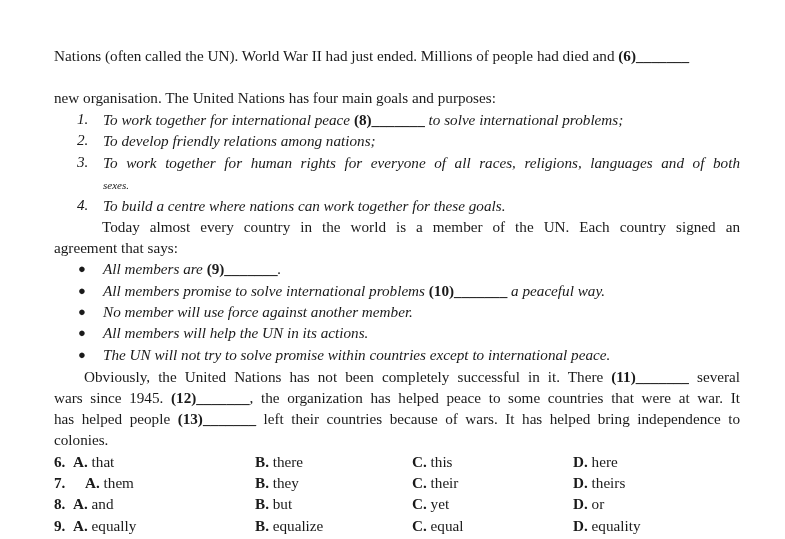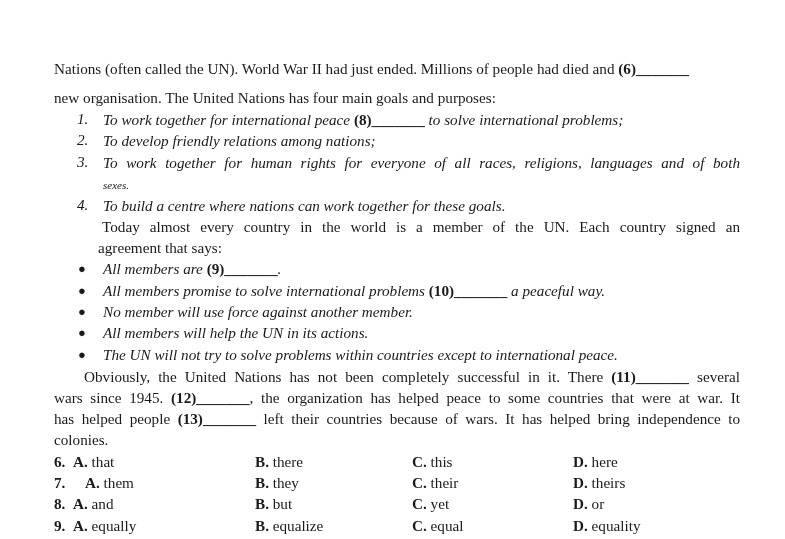--- a/index.html
+++ b/index.html
@@ -18,21 +18,21 @@
   .numtext { position: absolute; left: 103px; font-style: italic; white-space: nowrap; line-height: 20px; }
   .bullet { position: absolute; left: 78px; font-size: 13px; }
   .opt { position: absolute; white-space: nowrap; line-height: 20px; }
 </style>
 </head>
 <body>
 
 <div class="page">
 
 
-  <div class="line" style="top:46px;margin-top:13px;">
+  <div class="line" style="top:46px;">
     <span>Nations (often called the UN). World War II had just ended. Millions of people had died and </span><b>(6)</b><b class="blank">_______</b>
   </div>
   <div class="line" style="top:88px;">
     <span>new organisation. The United Nations has four main goals and purposes:</span>
   </div>
 
   <div>
     <span class="num" style="top:110px;">1.</span>
     <div class="numtext" style="top:110px;">
       <span>To work together for international peace </span><b style="font-style:normal;">(8)</b><b class="blank" style="font-style:normal;">_______</b><span> to solve international problems;</span>
@@ -53,21 +53,21 @@
 
     <span class="num" style="top:196px;">4.</span>
     <div class="numtext" style="top:196px;">
       <span>To build a centre where nations can work together for these goals.</span>
     </div>
   </div>
 
   <div class="line just" style="top:217px; left:102px; width:638px;">
     <span>Today almost every country in the world is a member of the UN. Each country signed an</span>
   </div>
-  <div class="line" style="top:238px;margin-left:44px;">
+  <div class="line" style="top:238px;">
     <span>agreement that says:</span>
   </div>
 
   <div>
     <span class="bullet" style="top:261px;">●</span>
     <div class="numtext" style="top:259px;">
       <span>All members are </span><b style="font-style:normal;">(9)</b><b class="blank" style="font-style:normal;">_______</b><span>.</span>
     </div>
 
     <span class="bullet" style="top:283px;">●</span>
@@ -80,21 +80,21 @@
       <span>No member will use force against another member.</span>
     </div>
 
     <span class="bullet" style="top:325px;">●</span>
     <div class="numtext" style="top:323px;">
       <span>All members will help the UN in its actions.</span>
     </div>
 
     <span class="bullet" style="top:347px;">●</span>
     <div class="numtext" style="top:345px;">
-      <span>The UN will not try to solve problems within countries except to international peace.</span>
+      <span>The UN will not try to solve promise within countries except to international peace.</span>
     </div>
   </div>
 
   <div class="line just" style="top:367px; left:84px; width:656px;">
     <span>Obviously, the United Nations has not been completely successful in it. There </span><b>(11)</b><b class="blank">_______</b><span> several</span>
   </div>
   <div class="line just" style="top:388px;">
     <span>wars since 1945. </span><b>(12)</b><b class="blank">_______</b><span>, the organization has helped peace to some countries that were at war. It</span>
   </div>
   <div class="line just" style="top:409px;">

